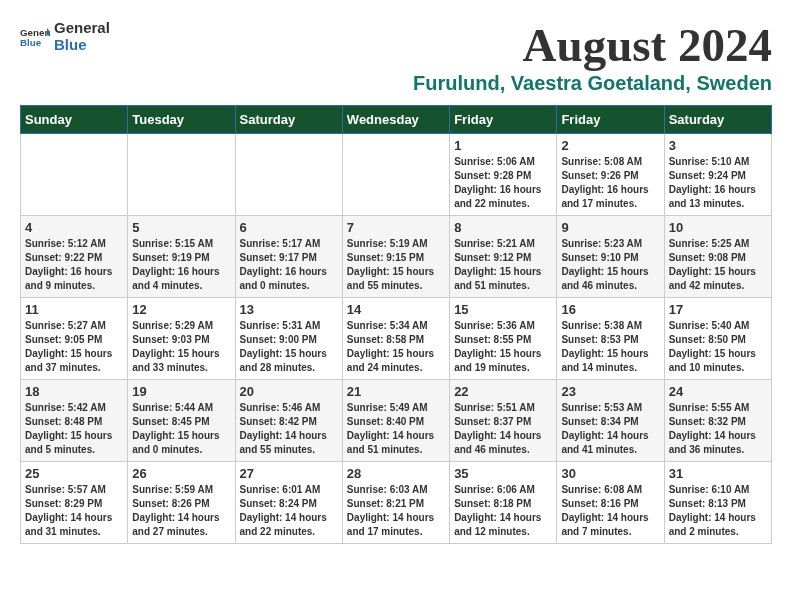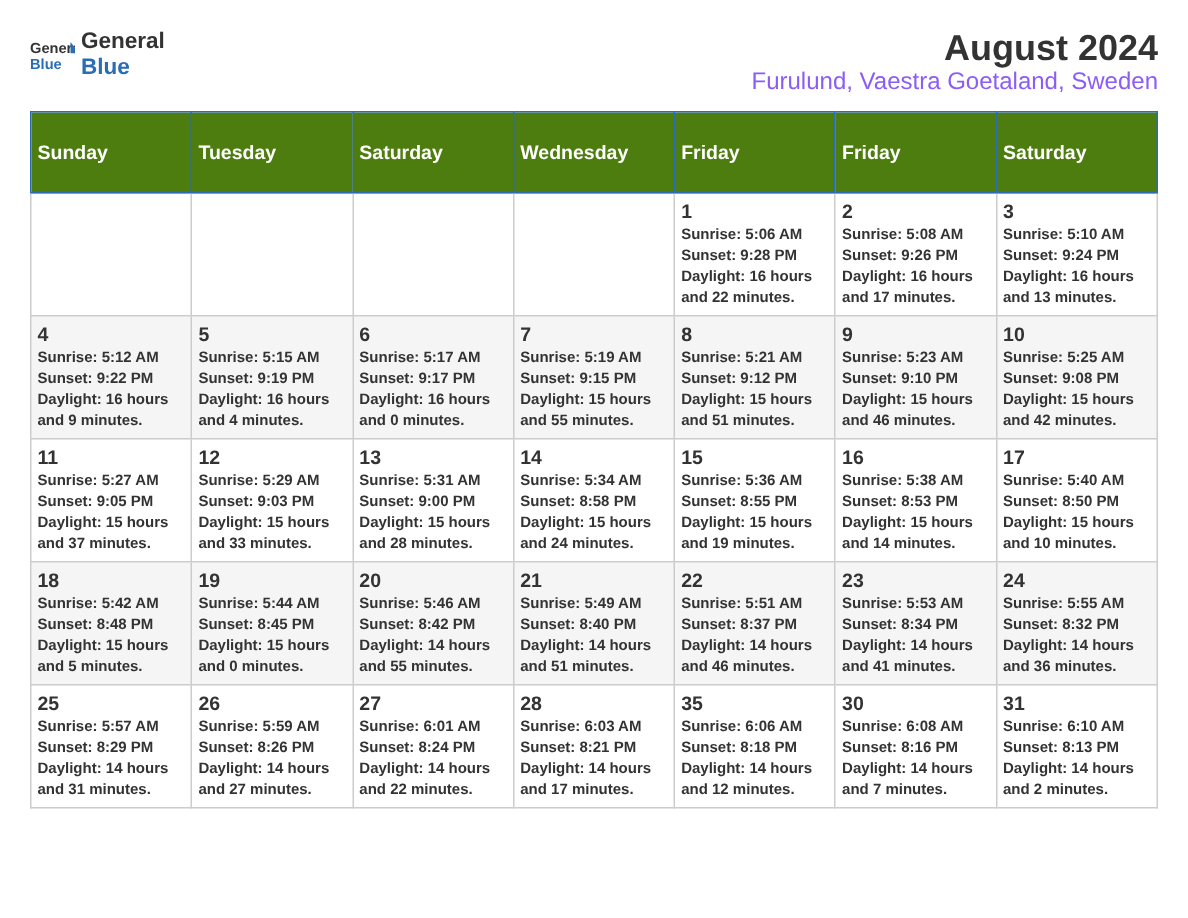--- a/index.html
+++ b/index.html
@@ -22,38 +22,40 @@
       gap: 4px;
     }
     .logo-icon {
       width: 30px;
       height: 24px;
     }
     .title-section {
       text-align: right;
     }
     .main-title {
-      font-size: 24px;
+      font-size: 47px;
       font-weight: bold;
       color: #333;
       line-height: 1.1;
+      font-family: Liberation Serif, serif;
     }
     .subtitle {
-      font-size: 16px;
-      color: #8b5cf6;
+      font-size: 20px;
+      color: #0f766e;
+      font-weight: bold;
     }
     .calendar {
       width: 100%;
       border-collapse: collapse;
       font-size: 11px;
     }
     .calendar thead tr th {
-      background-color: #4d7c0f;
+      background-color: #14532d;
       color: #fff;
-      padding: 19px 4px;
+      padding: 6px 4px;
       text-align: left;
       font-size: 13px;
       font-weight: bold;
       border: 1px solid #2a6db5;
     }
     .calendar tbody tr td {
       border: 1px solid #ccc;
       vertical-align: top;
       padding: 4px;
       width: calc(100% / 7);

